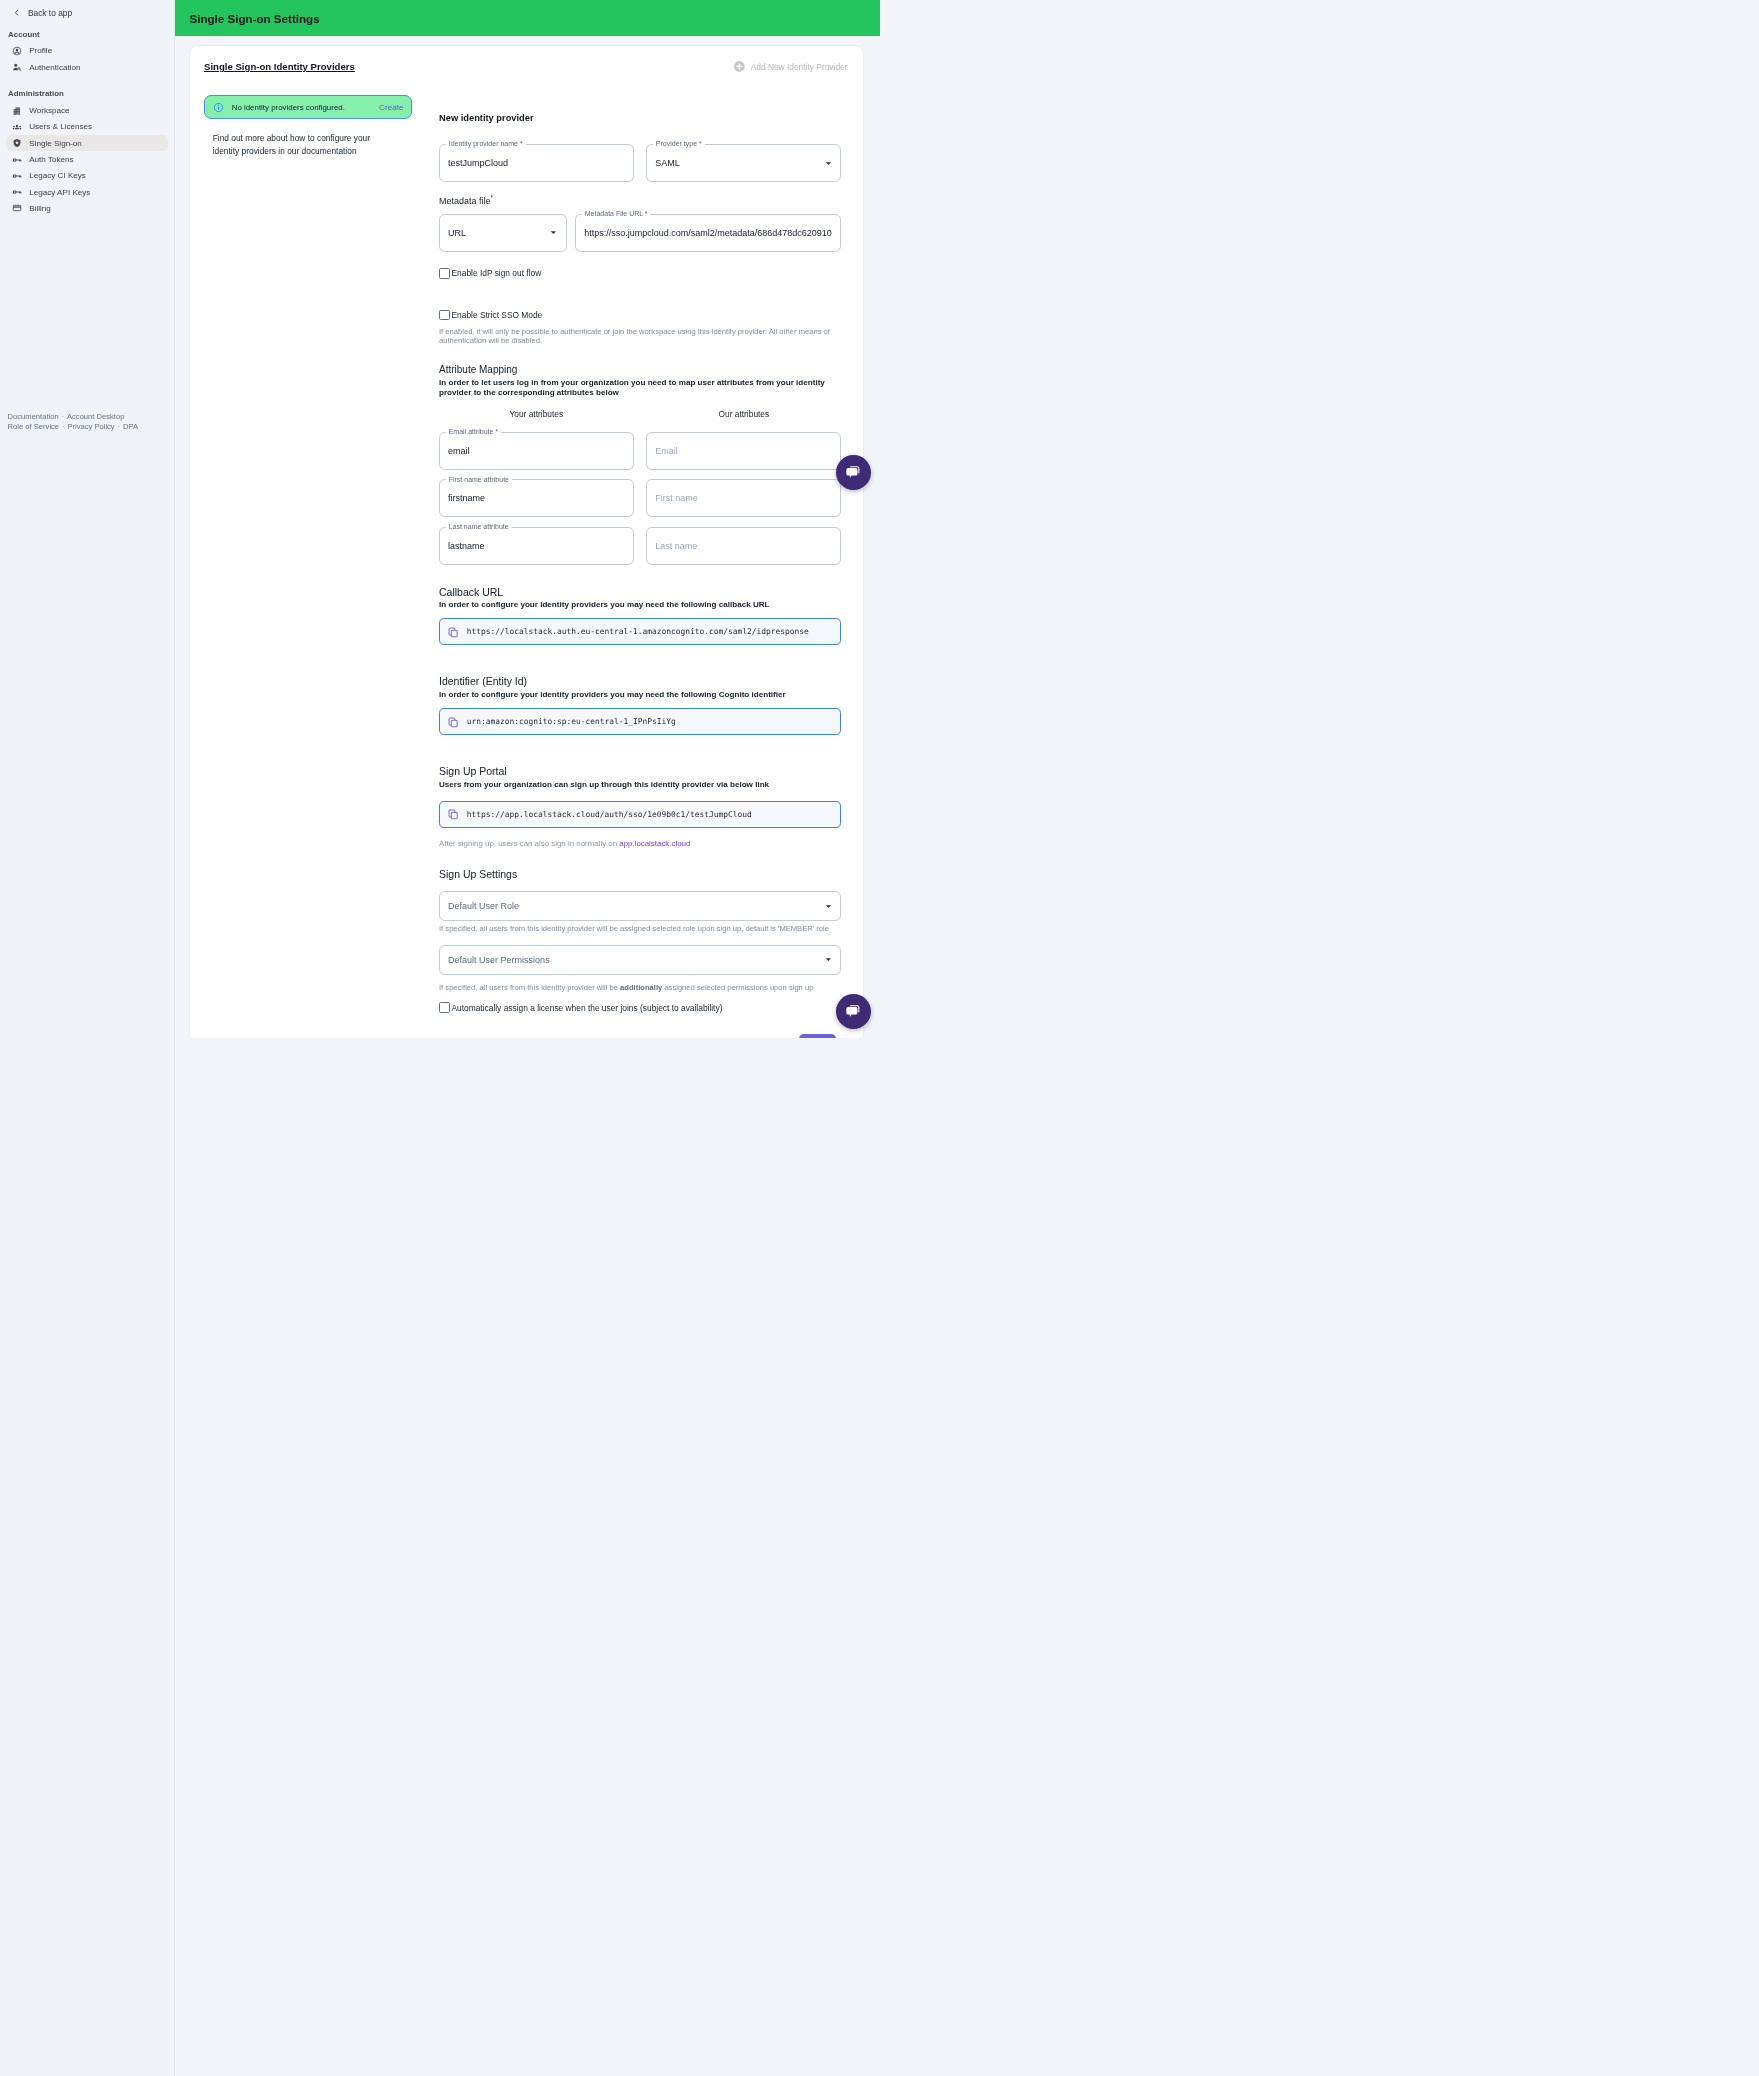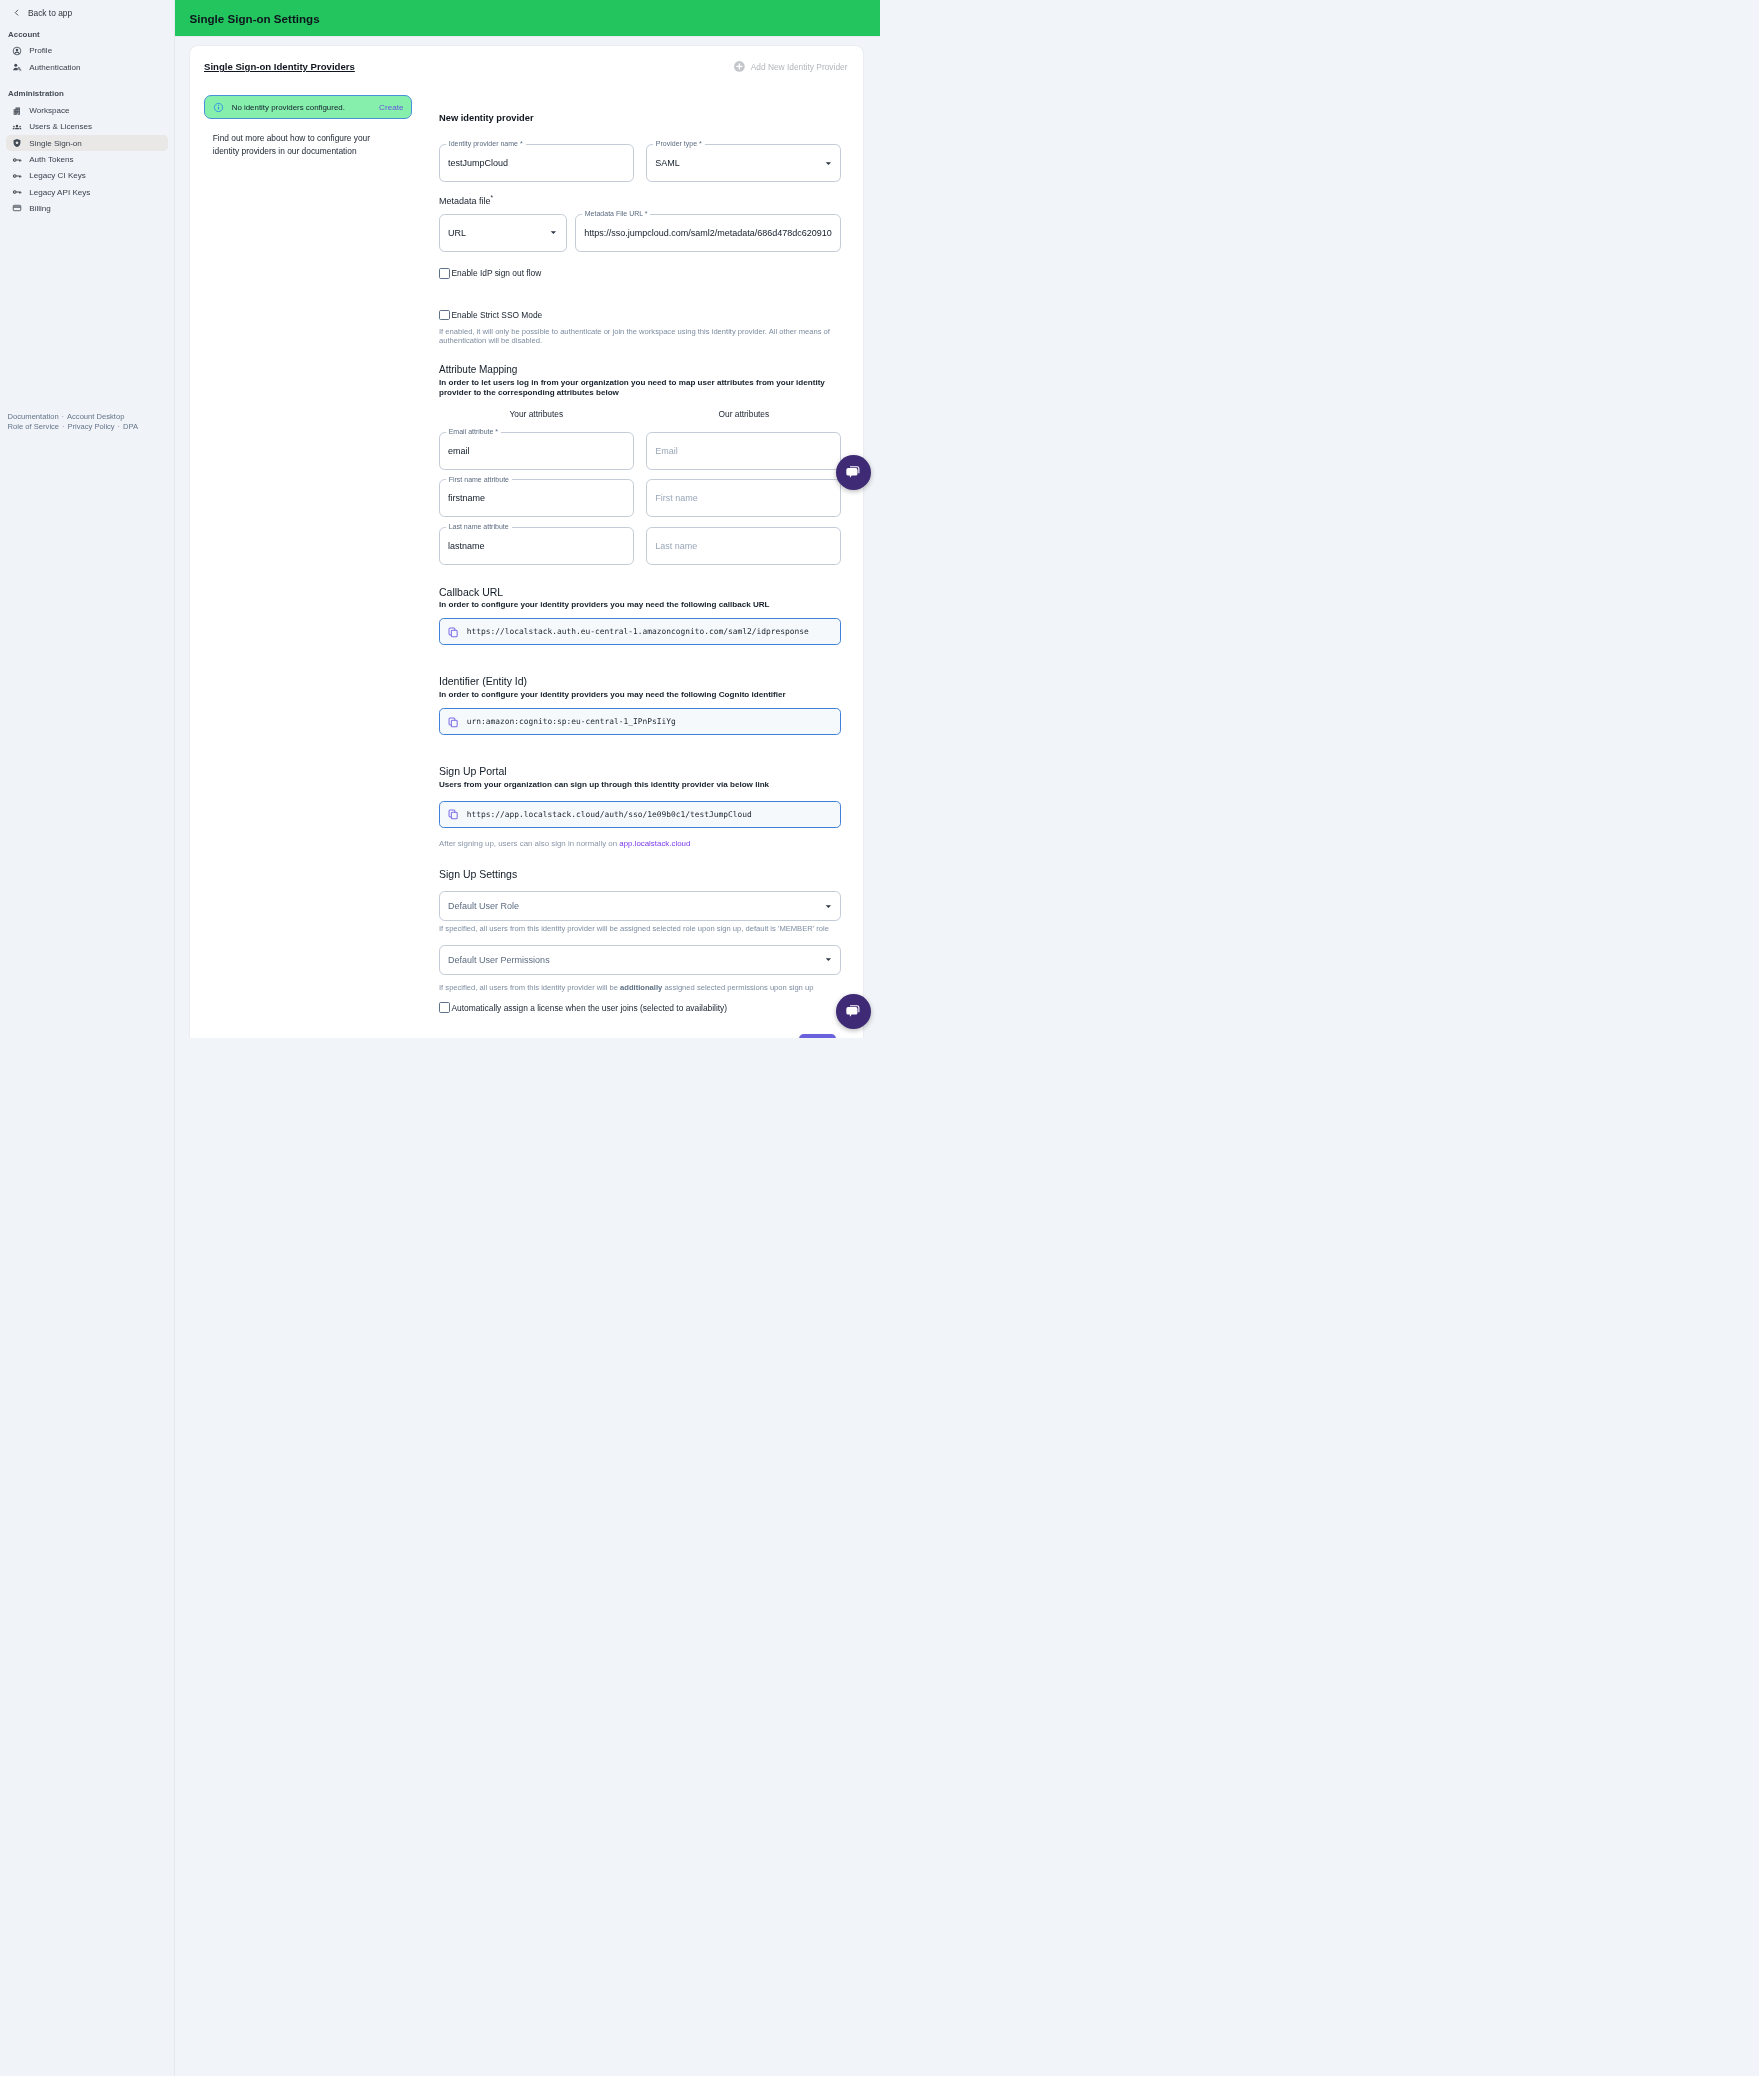--- a/index.html
+++ b/index.html
@@ -396,21 +396,21 @@
             <span class="caret">
                 <svg width="12.8" height="12.8" viewBox="0 0 24 24">
                   <path d="M7 10l5 5 5-5z" fill="#2e3744"></path>
                 </svg>
               </span>
           </div>
           <div class="hint sel" style="margin-top:8.1px"><span>If specified, all users from this identity provider will be </span><b>additionally</b><span> assigned selected permissions upon sign up</span></div>
 
           <div class="cb-row lic">
             <span class="checkbox"></span>
-            <span class="cb-label">Automatically assign a license when the user joins (selected to availability)</span>
+            <span class="cb-label">Automatically assign a license when the user joins (subject to availability)</span>
           </div>
 
           <div class="save-row">
             <button class="save-btn">Save</button>
           </div>
         </div>
       </div>
 
     </div>
   </div>

